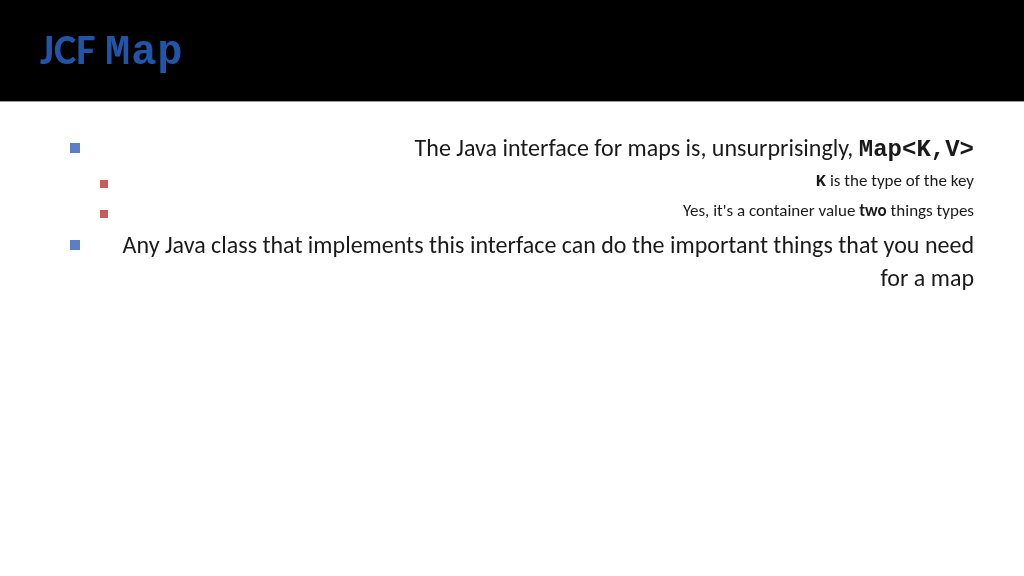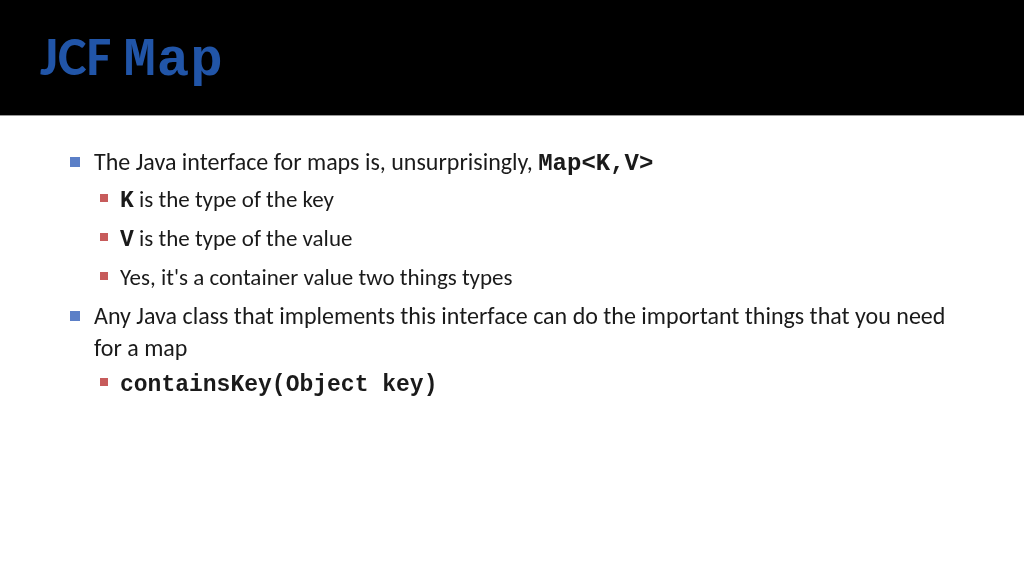--- a/index.html
+++ b/index.html
@@ -10,33 +10,34 @@
       font-family: Calibri, "Segoe UI", sans-serif;
       color: #000000;
       overflow: hidden;
     }
     .header {
       background: #000000;
       padding: 24px 40px 24px 40px;
       border-bottom: 1px solid #999999;
     }
     .title {
-      font-size: 54px;
+      font-size: 42px;
       font-weight: bold;
       color: #2155a8;
     }
     .title .mono {
       font-family: "Courier New", Courier, monospace;
       letter-spacing: 1px;
     }
     .content {
       padding: 30px 50px 0 70px;
     }
     ul {
       list-style: none;
+      text-align: right;
     }
     li {
       position: relative;
       font-size: 24px;
       line-height: 1.35;
       padding-left: 24px;
       margin-bottom: 3px;
       color: #1a1a1a;
     }
     li::before {
@@ -48,65 +49,59 @@
     }
     .level1 > li::before {
       background: #5b7fc7;
       top: 11px;
     }
     .level2 {
       margin-top: 4px;
       margin-left: 6px;
     }
     .level2 > li {
-      font-size: 23px;
+      font-size: 17px;
       padding-left: 20px;
       margin-bottom: 6px;
     }
     .level2 > li::before {
       background: #c75b5b;
       width: 8px;
       height: 8px;
       top: 10px;
     }
     .mono {
       font-family: "Courier New", Courier, monospace;
       font-weight: bold;
     }
     .bold {
-      font-weight: normal;
+      font-weight: bold;
     }
   </style>
 </head>
 <body>
 
 <div class="header">
   <h1 class="title">
     <span>JCF </span><span class="mono">Map</span>
   </h1>
 </div>
 
 <div class="content">
   <ul class="level1">
     <li>
       <span>The Java interface for maps is, unsurprisingly, </span><span class="mono">Map&lt;K,V&gt;</span>
       <ul class="level2">
         <li>
           <span class="mono">K</span><span> is the type of the key</span>
         </li>
         <li>
-          <span class="mono">V</span><span> is the type of the value</span>
-        </li>
-        <li>
           <span>Yes, it's a container value </span><span class="bold">two</span><span> things types</span>
         </li>
       </ul>
     </li>
     <li>
       <span>Any Java class that implements this interface can do the important things that you need for a map</span>
       <ul class="level2">
-        <li>
-          <span class="mono">containsKey(Object key)</span>
-        </li>
       </ul>
     </li>
   </ul>
 </div>
 
 </body></html>

